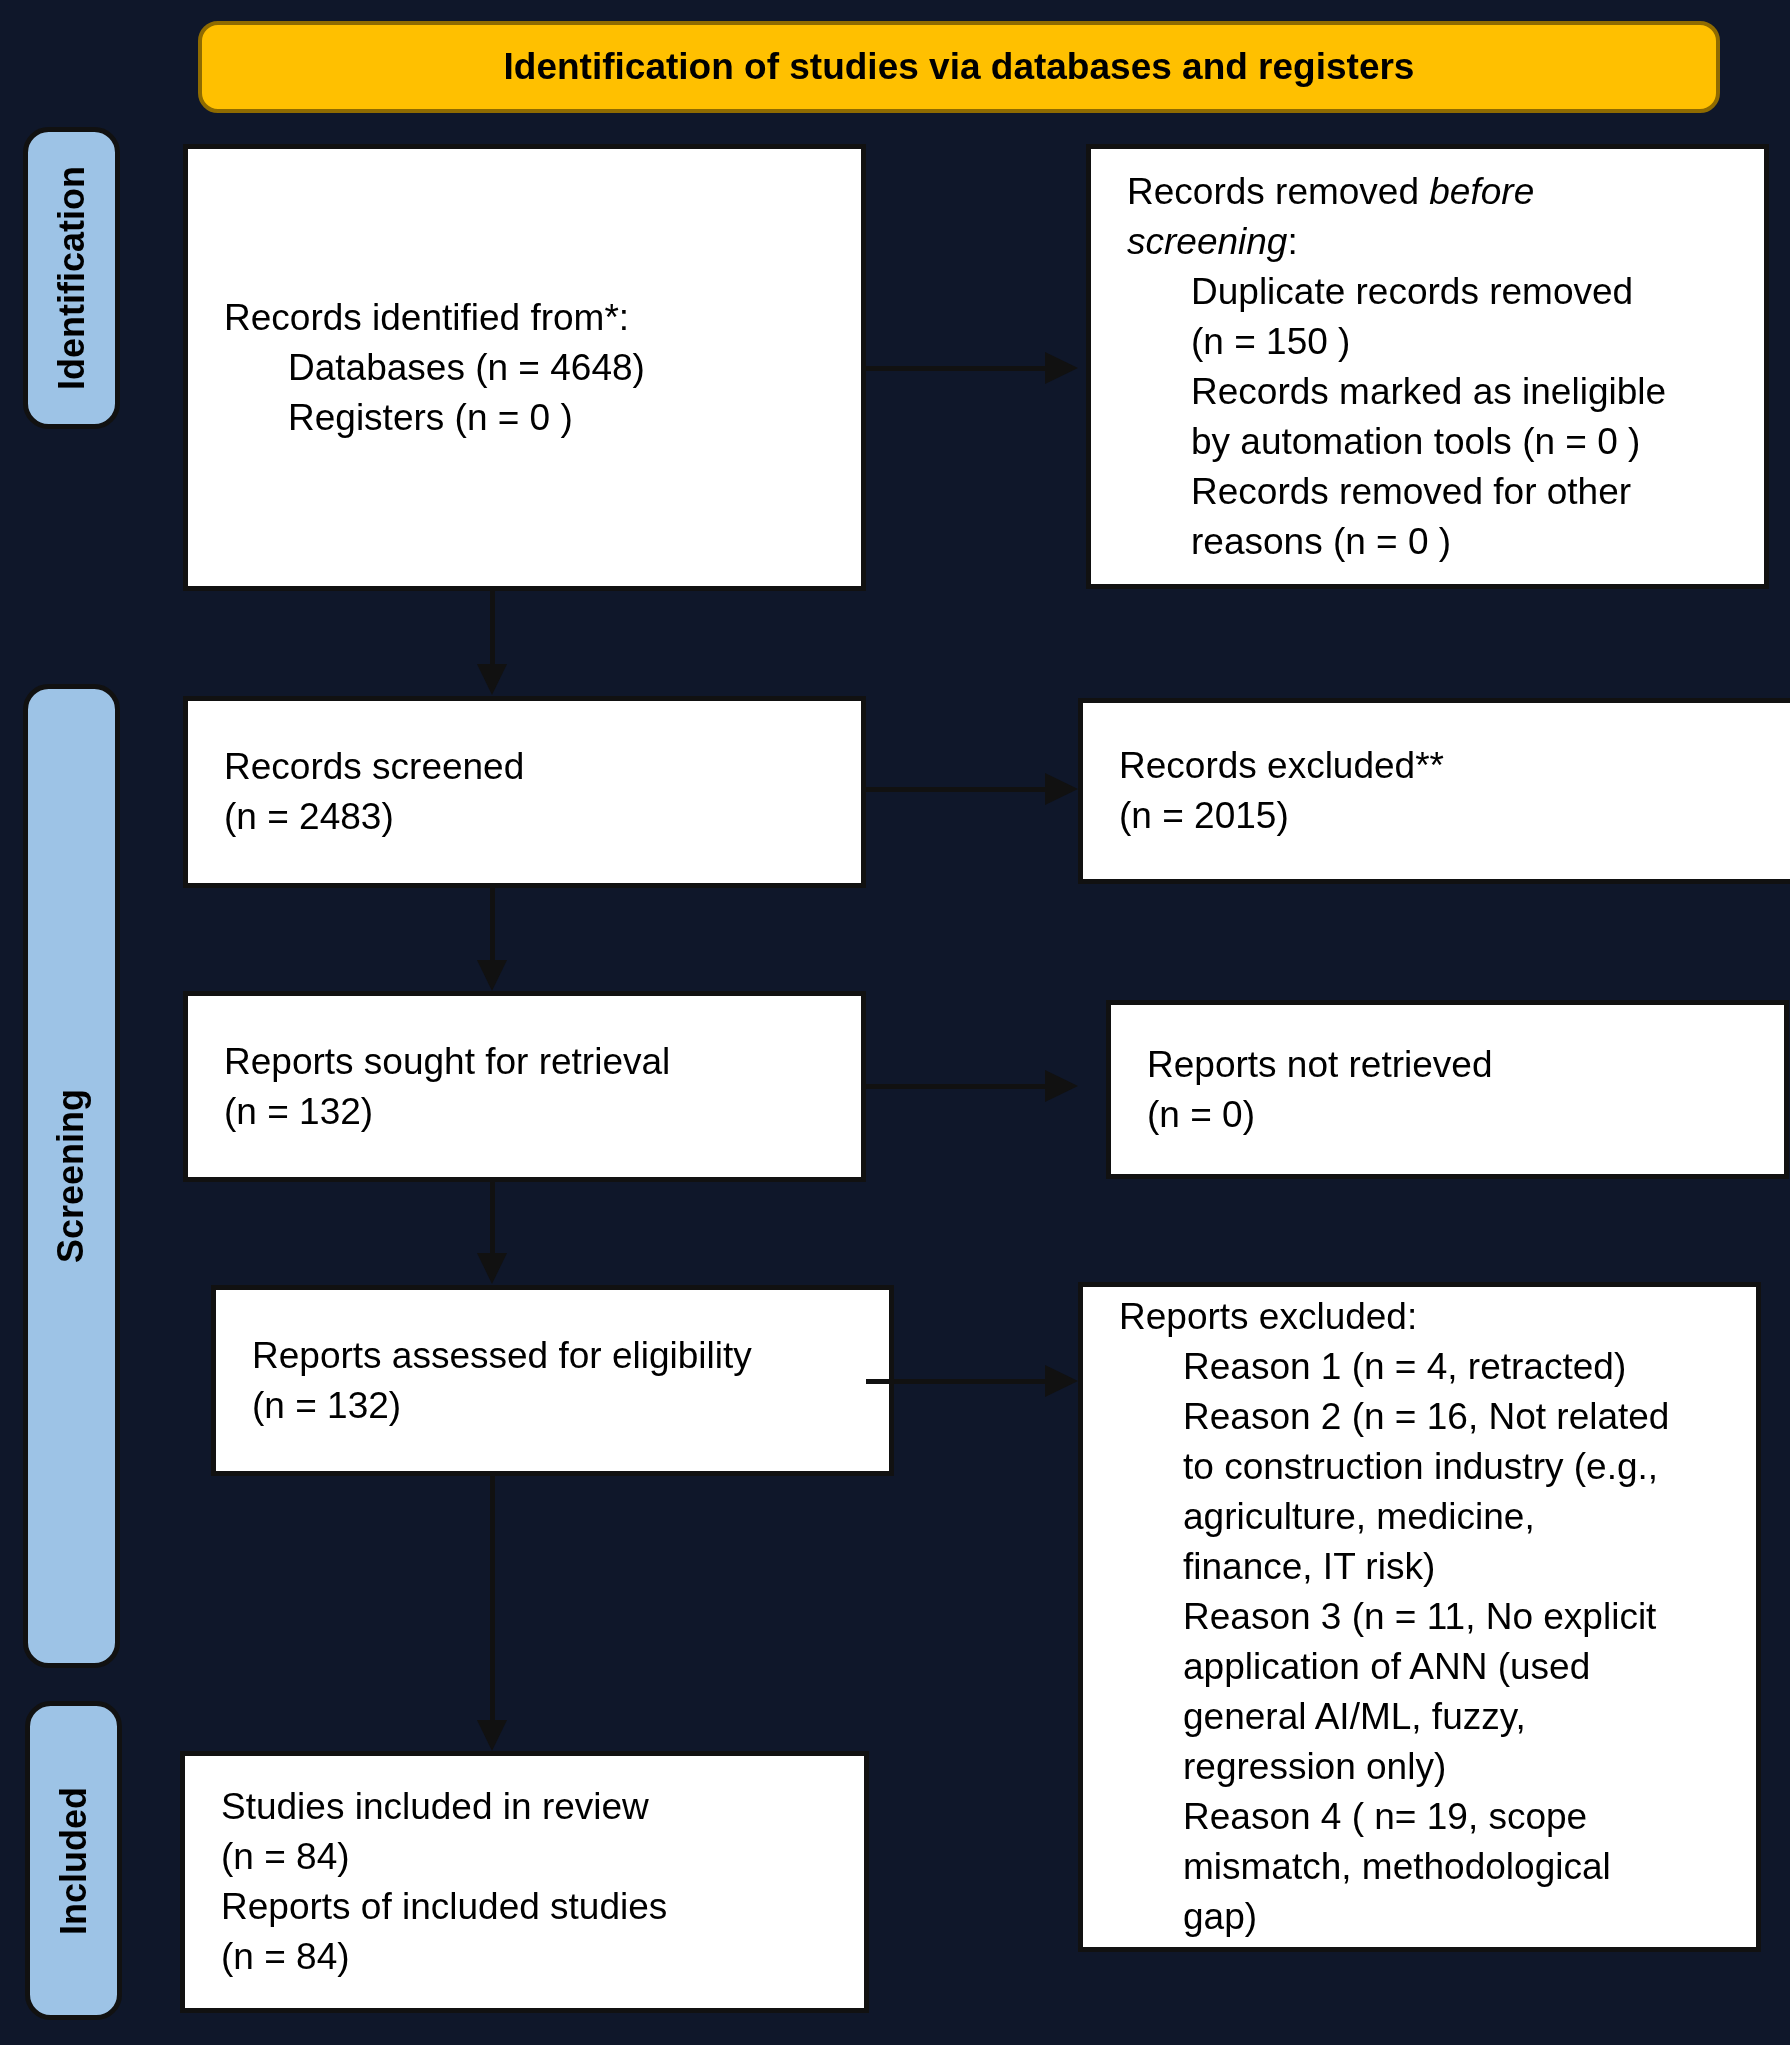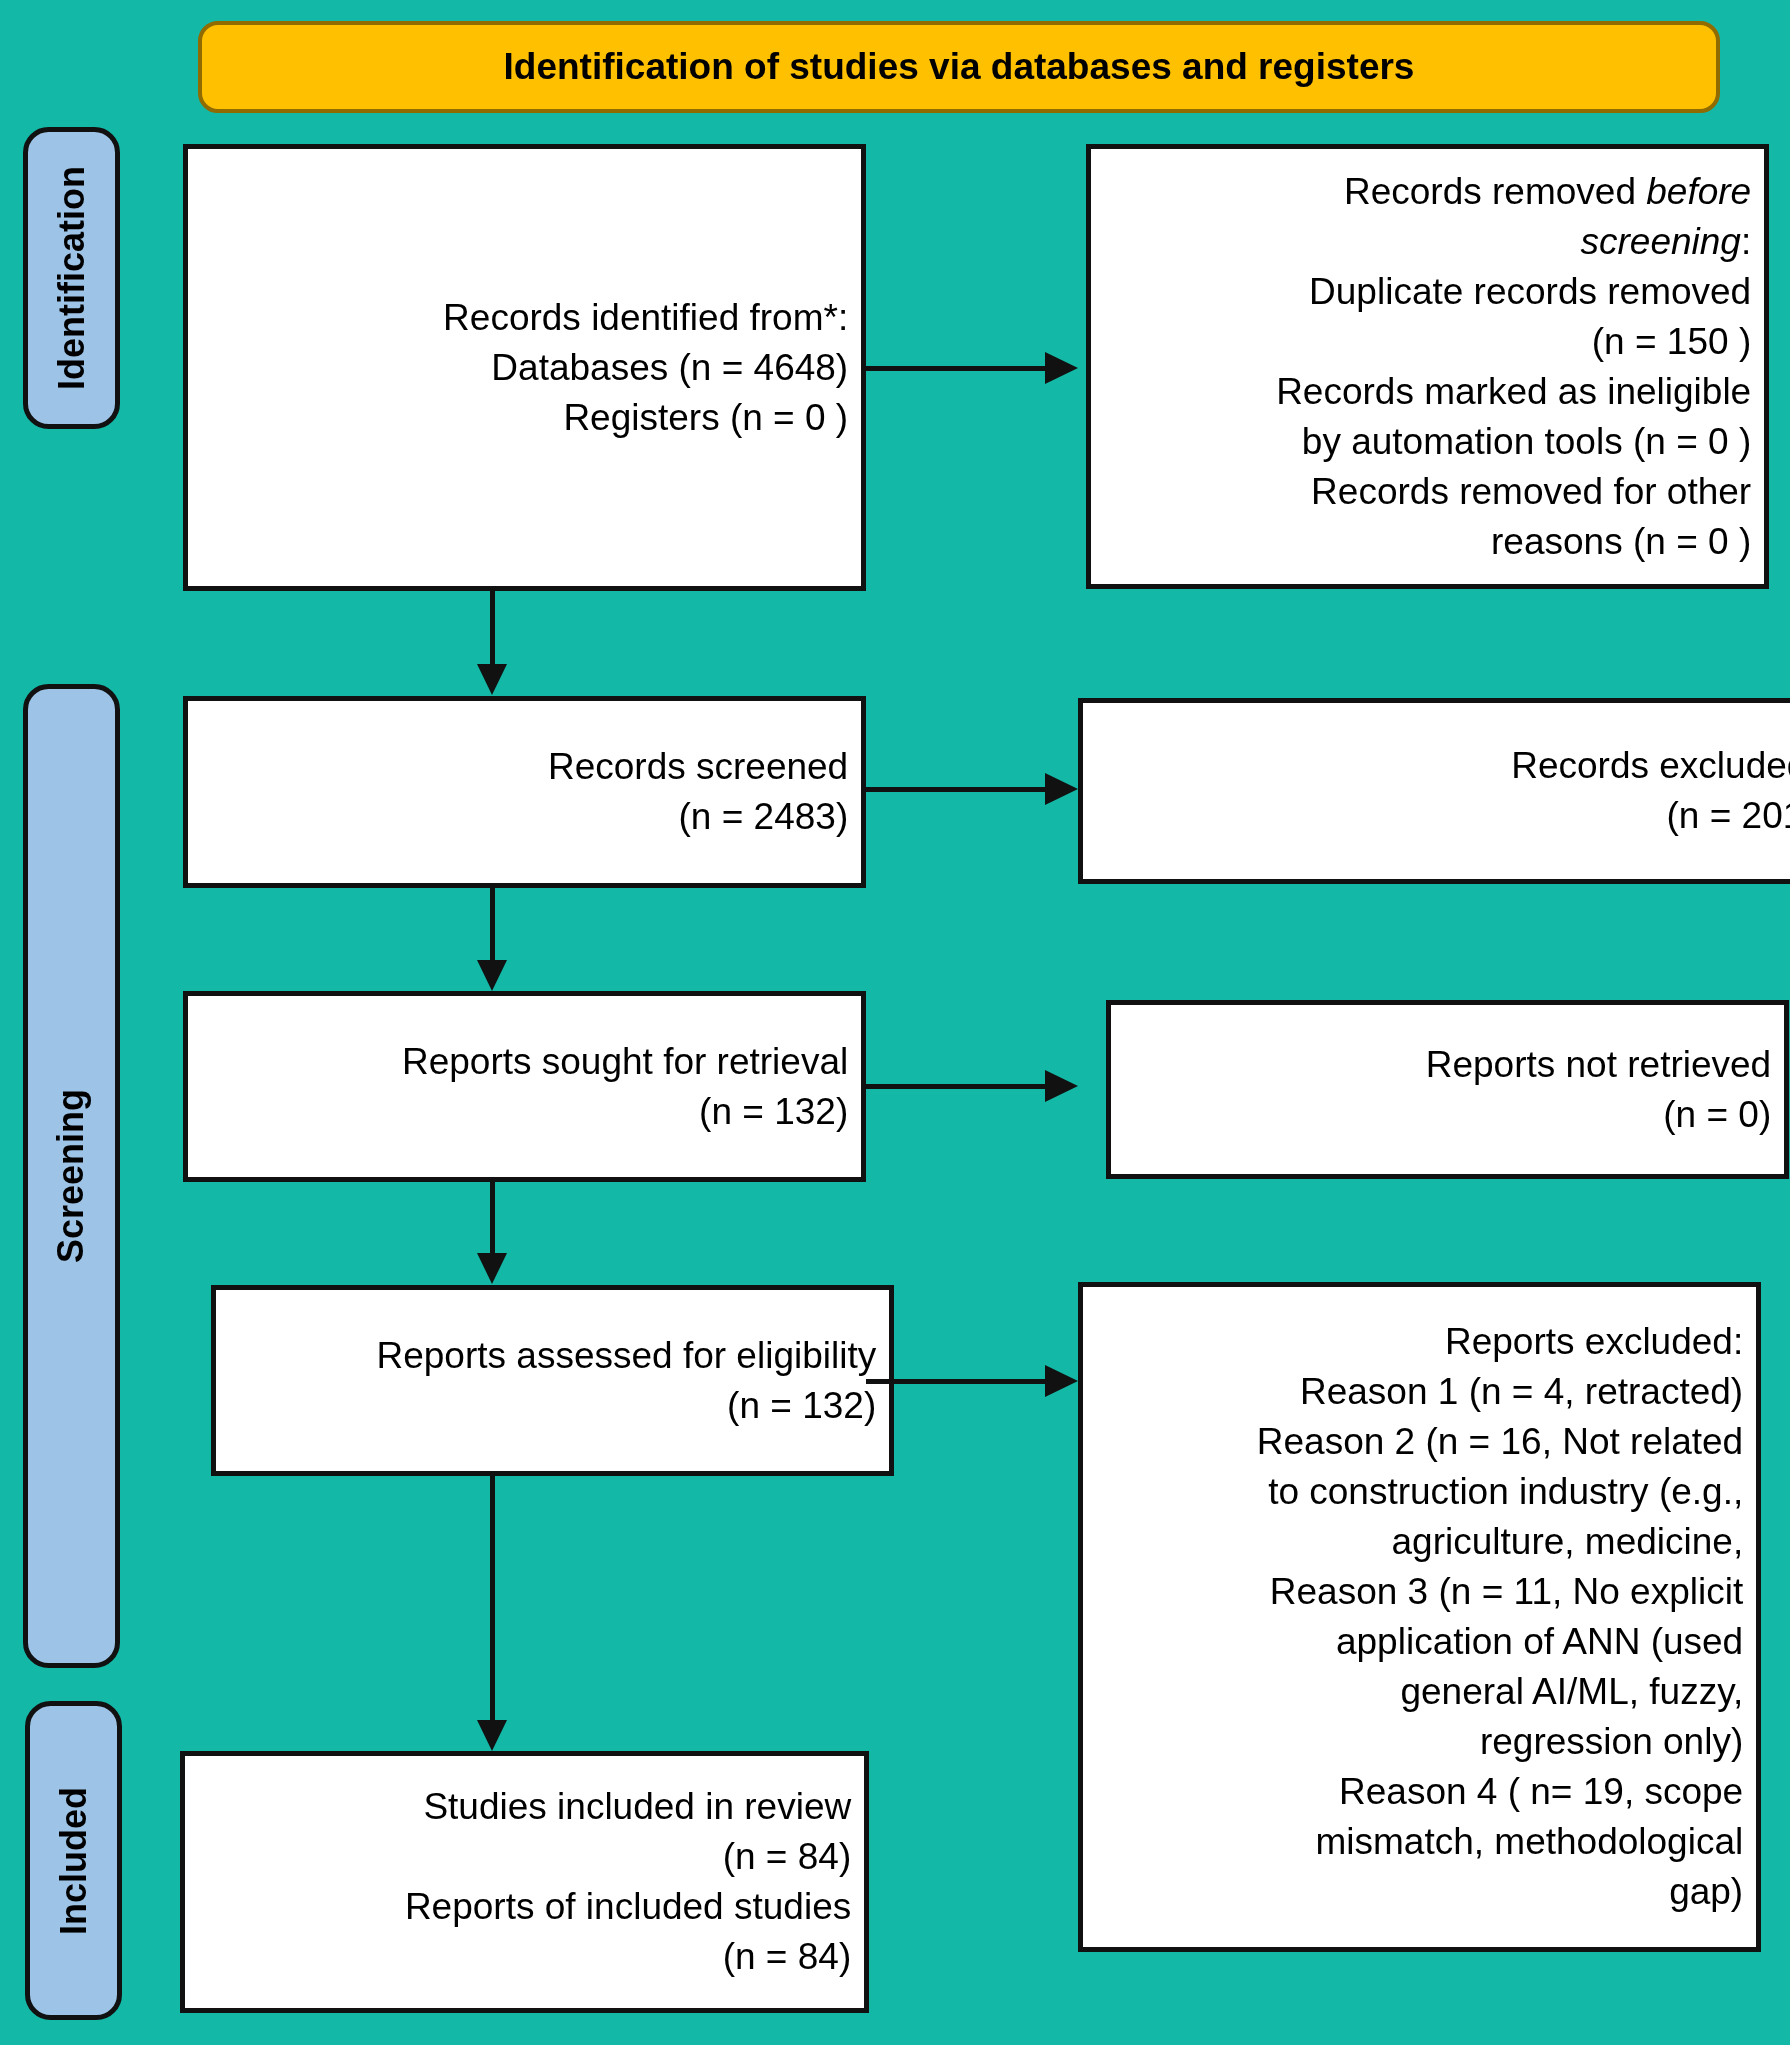--- a/index.html
+++ b/index.html
@@ -6,25 +6,24 @@
     --banner:#FFC000;
     --banner-border:#8F6B00;
     --bar-fill:#9DC3E6;
     --ink:#111111;
   }
   html,body{margin:0;padding:0;background:#ffffff;}
   #canvas{
     position:relative;
     width:1791px;
     height:2046px;
-    background:#14b8a6;
+    background:#0f172a;
     font-family:"Liberation Sans","DejaVu Sans",sans-serif;
     color:#000;
     overflow:hidden;
-    text-align:right;
   }
   
   .banner{
     position:absolute;
     left:198px; top:21.3px; width:1522px; height:92px;
     background:var(--banner);
     border:4.3px solid var(--banner-border);
     border-radius:20px;
     display:flex; align-items:center; justify-content:center;
     box-sizing:border-box;
@@ -160,20 +159,21 @@
   <div class="box" id="box-assessed">
       <div class="ln"><span>Reports assessed for eligibility</span></div>
       <div class="ln"><span>(n = 132)</span></div>
     </div>
   <div class="box" id="box-reportsexcluded">
       <div class="ln"><span>Reports excluded:</span></div>
       <div class="ln ind"><span>Reason 1 (n = 4, retracted)</span></div>
       <div class="ln ind"><span>Reason 2 (n = 16, Not related</span></div>
       <div class="ln ind"><span>to construction industry (e.g.,</span></div>
       <div class="ln ind"><span>agriculture, medicine,</span></div>
+      <div class="ln ind"><span>finance, IT risk)</span></div>
       <div class="ln ind"><span>Reason 3 (n = 11, No explicit</span></div>
       <div class="ln ind"><span>application of ANN (used</span></div>
       <div class="ln ind"><span>general AI/ML, fuzzy,</span></div>
       <div class="ln ind"><span>regression only)</span></div>
       <div class="ln ind"><span>Reason 4 ( n= 19, scope</span></div>
       <div class="ln ind"><span>mismatch, methodological</span></div>
       <div class="ln ind"><span>gap)</span></div>
     </div>
   <div class="box" id="box-included">
       <div class="ln"><span>Studies included in review</span></div>

